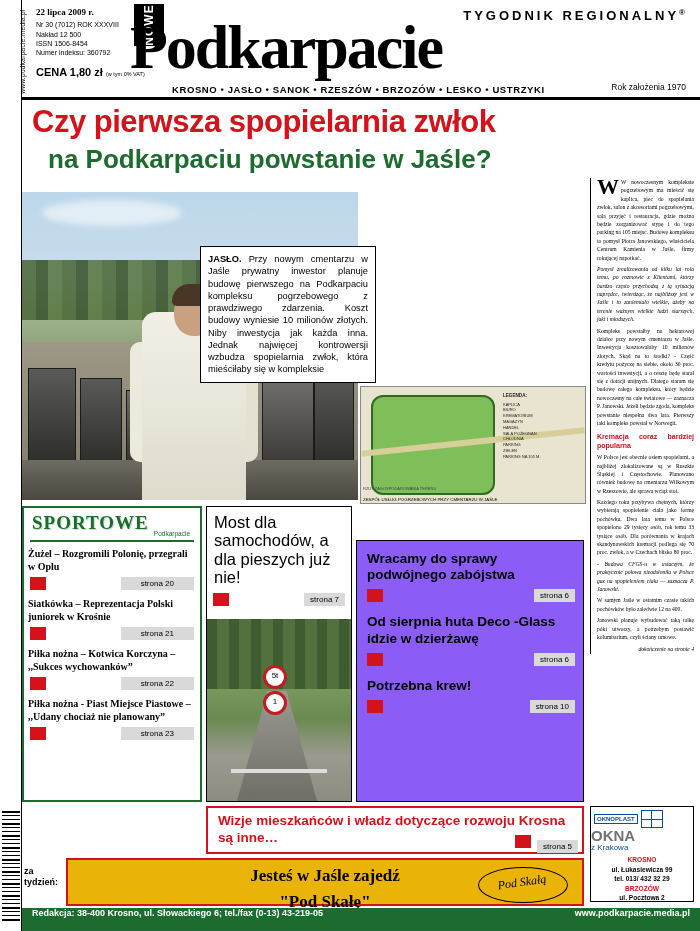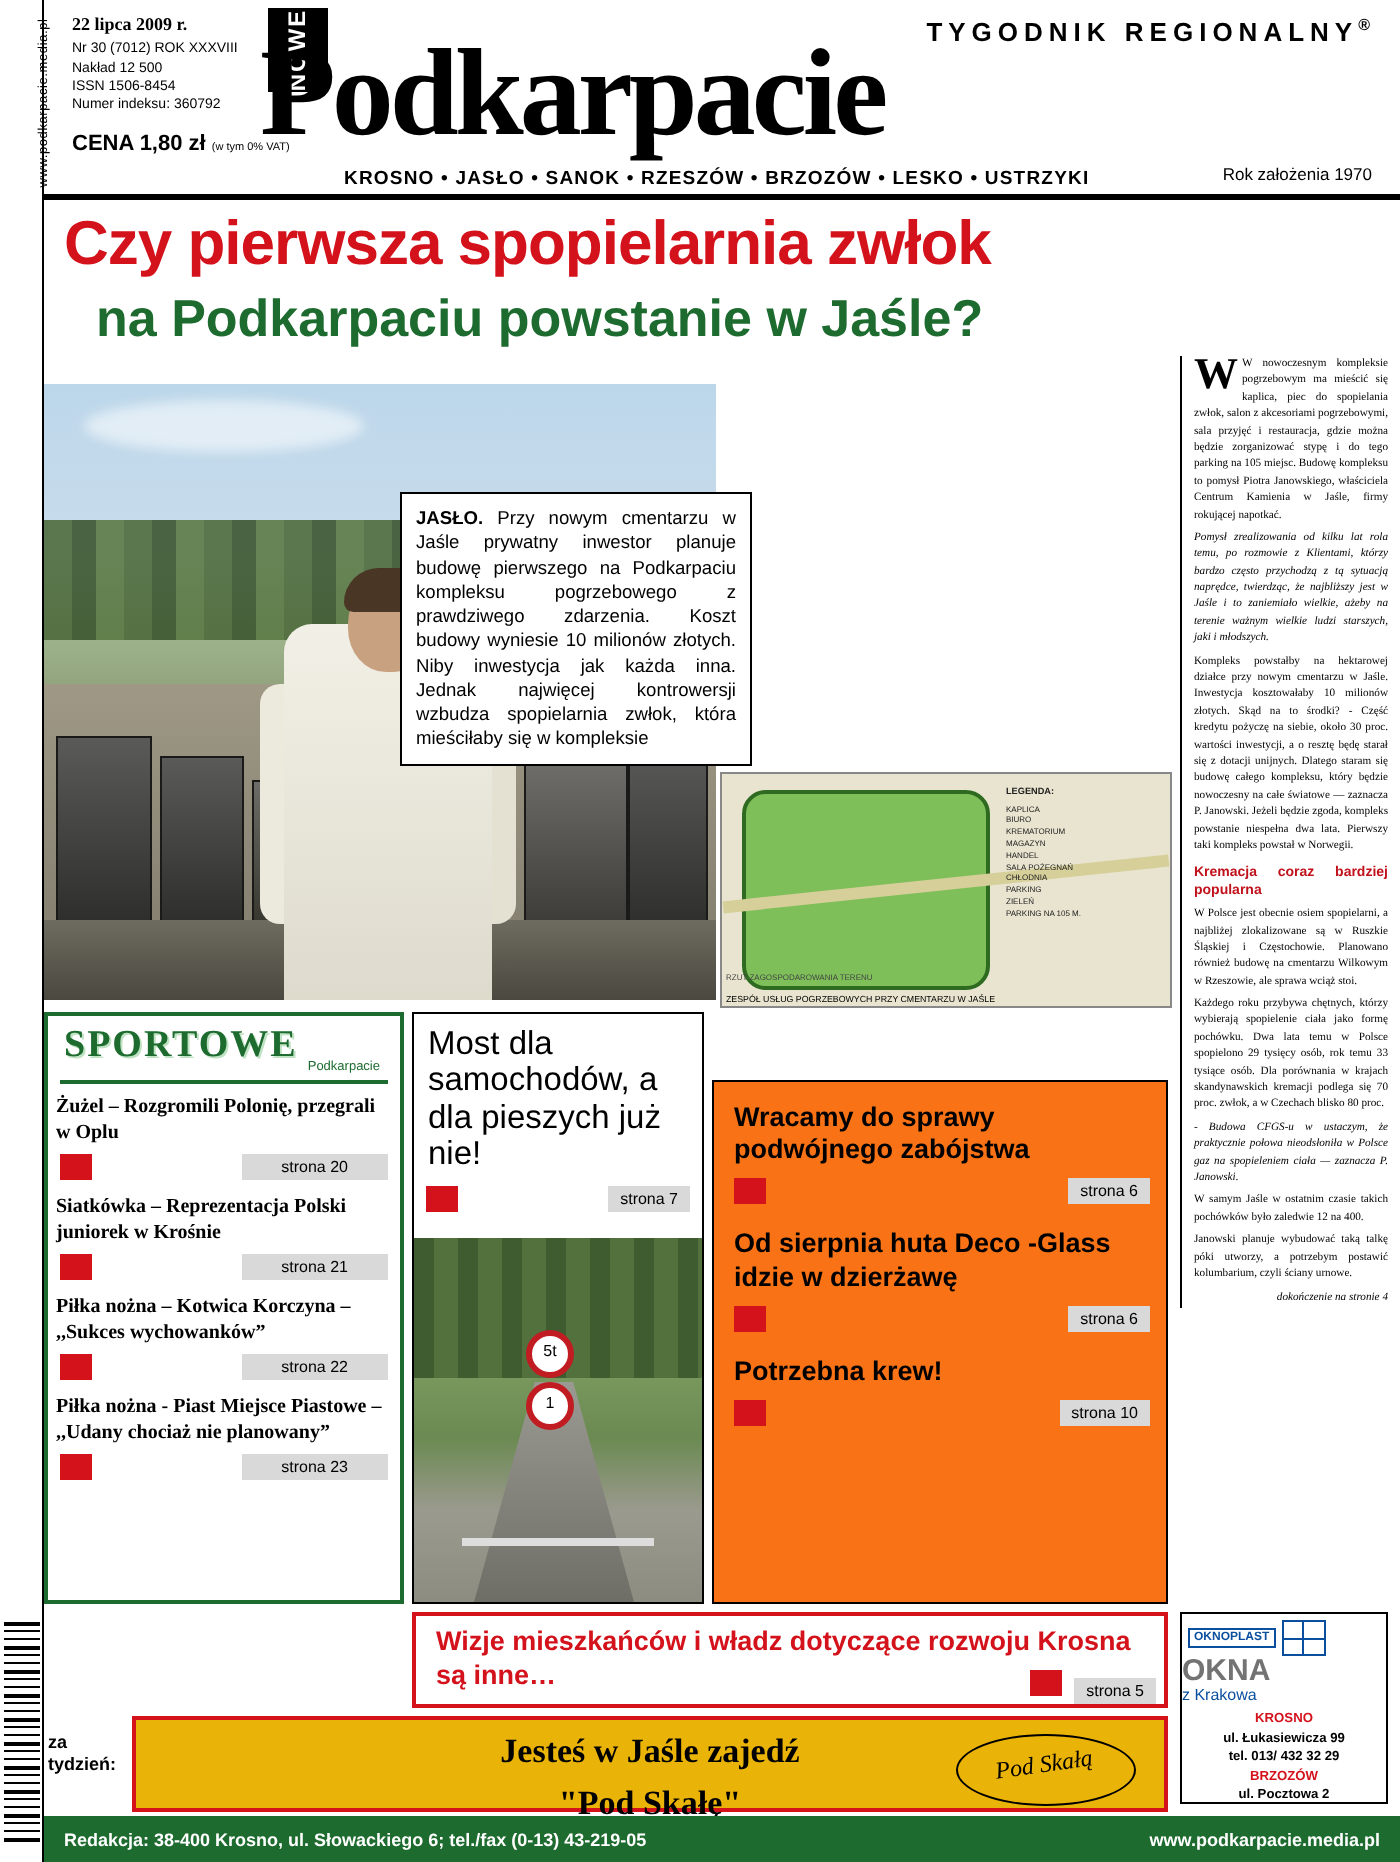--- a/index.html
+++ b/index.html
@@ -100,21 +100,21 @@
   .bp-road{position:absolute;left:30px;bottom:0;width:80px;height:110px;background:linear-gradient(#9a9a92,#6e6e66);
      clip-path:polygon(38% 0,62% 0,100% 100%,0 100%);}
   .bp-rail{position:absolute;left:24px;bottom:28px;width:96px;height:4px;background:#ddd;}
   .bp-sign{position:absolute;left:56px;top:46px;width:18px;height:18px;border-radius:50%;background:#fff;border:3px solid #c01c22;
      font-size:8px;text-align:center;line-height:16px;font-family:"Liberation Sans",sans-serif;}
   .bp-sign2{position:absolute;left:56px;top:72px;width:18px;height:18px;border-radius:50%;background:#fff;border:3px solid #c01c22;
      font-size:8px;text-align:center;line-height:16px;font-family:"Liberation Sans",sans-serif;}
   .bp-trees{position:absolute;left:0;top:0;width:144px;height:70px;background:repeating-linear-gradient(90deg,#3f5c30 0 10px,#53713d 10px 22px);}
 
   
-  .yellowbox{position:absolute;left:356px;top:540px;width:228px;height:262px;background:#f97316;border:1px solid #000;box-sizing:border-box;}
+  .yellowbox{position:absolute;left:356px;top:540px;width:228px;height:262px;background:#8b5cf6;border:1px solid #000;box-sizing:border-box;}
   .yellow-item{padding:10px 10px 0 10px;font-size:13.5px;font-weight:bold;line-height:1.2;font-family:"Liberation Sans",sans-serif;}
   .yellow-strona{position:relative;height:13px;margin:6px 8px 2px 0;}
   .yellow-strona .redblock{position:absolute;left:10px;top:0;width:16px;height:13px;background:#d4121c;}
   .yellow-strona .lbl{position:absolute;right:0;top:0;height:13px;line-height:13px;background:#d9d9d9;font-size:8px;padding:0 6px;font-family:"Liberation Sans",sans-serif;}
 
   
   .krosnobox{position:absolute;left:206px;top:806px;width:378px;height:48px;background:#fff;border:2px solid #d4121c;box-sizing:border-box;}
   .krosno-text{color:#d4121c;font-size:13.5px;font-weight:bold;line-height:1.25;padding:5px 0 0 10px;font-family:"Liberation Sans",sans-serif;}
   .krosno-strona{position:absolute;right:4px;bottom:4px;height:13px;}
   .krosno-strona .redblock{position:absolute;left:-22px;top:0;width:16px;height:13px;background:#d4121c;}
@@ -134,21 +134,21 @@
   
   .bottomad{position:absolute;left:66px;top:858px;width:518px;height:48px;border:2px solid #d4121c;background:#eab308;box-sizing:border-box;}
   .ba-text{text-align:center;font-size:17px;font-weight:bold;line-height:1.25;padding-top:5px;font-family:"Liberation Serif",serif;}
   .ba-logo{position:absolute;right:12px;top:5px;width:96px;height:38px;}
   .ba-logo .scr{font-family:"Liberation Serif",serif;font-style:italic;font-size:12px;transform:rotate(-8deg);display:block;text-align:center;margin-top:10px;}
   .ba-logo .oval{position:absolute;left:4px;top:2px;width:88px;height:34px;border:1px solid #000;border-radius:50%;}
   .zatydzien{position:absolute;left:24px;top:866px;width:44px;font-size:9px;font-weight:bold;line-height:1.2;font-family:"Liberation Sans",sans-serif;}
 
   
   .footer{position:absolute;left:22px;top:908px;width:678px;height:23px;background:#1d6b2f;color:#fff;box-sizing:border-box;
-    display:flex;align-items:center;justify-content:space-between;padding:0 10px;font-size:9px;font-family:"Liberation Sans",sans-serif;font-weight:bold;}
+    display:flex;align-items:flex-start;justify-content:space-between;padding:0 10px;font-size:9px;font-family:"Liberation Sans",sans-serif;font-weight:bold;}
 </style>
 </head>
 <body>
 
 <div class="page">
 
   <div class="spine">
     <div class="vtext">www.podkarpacie.media.pl</div>
     <div class="barcode"></div>
     <div class="barcode-num">4 716 7069</div>

